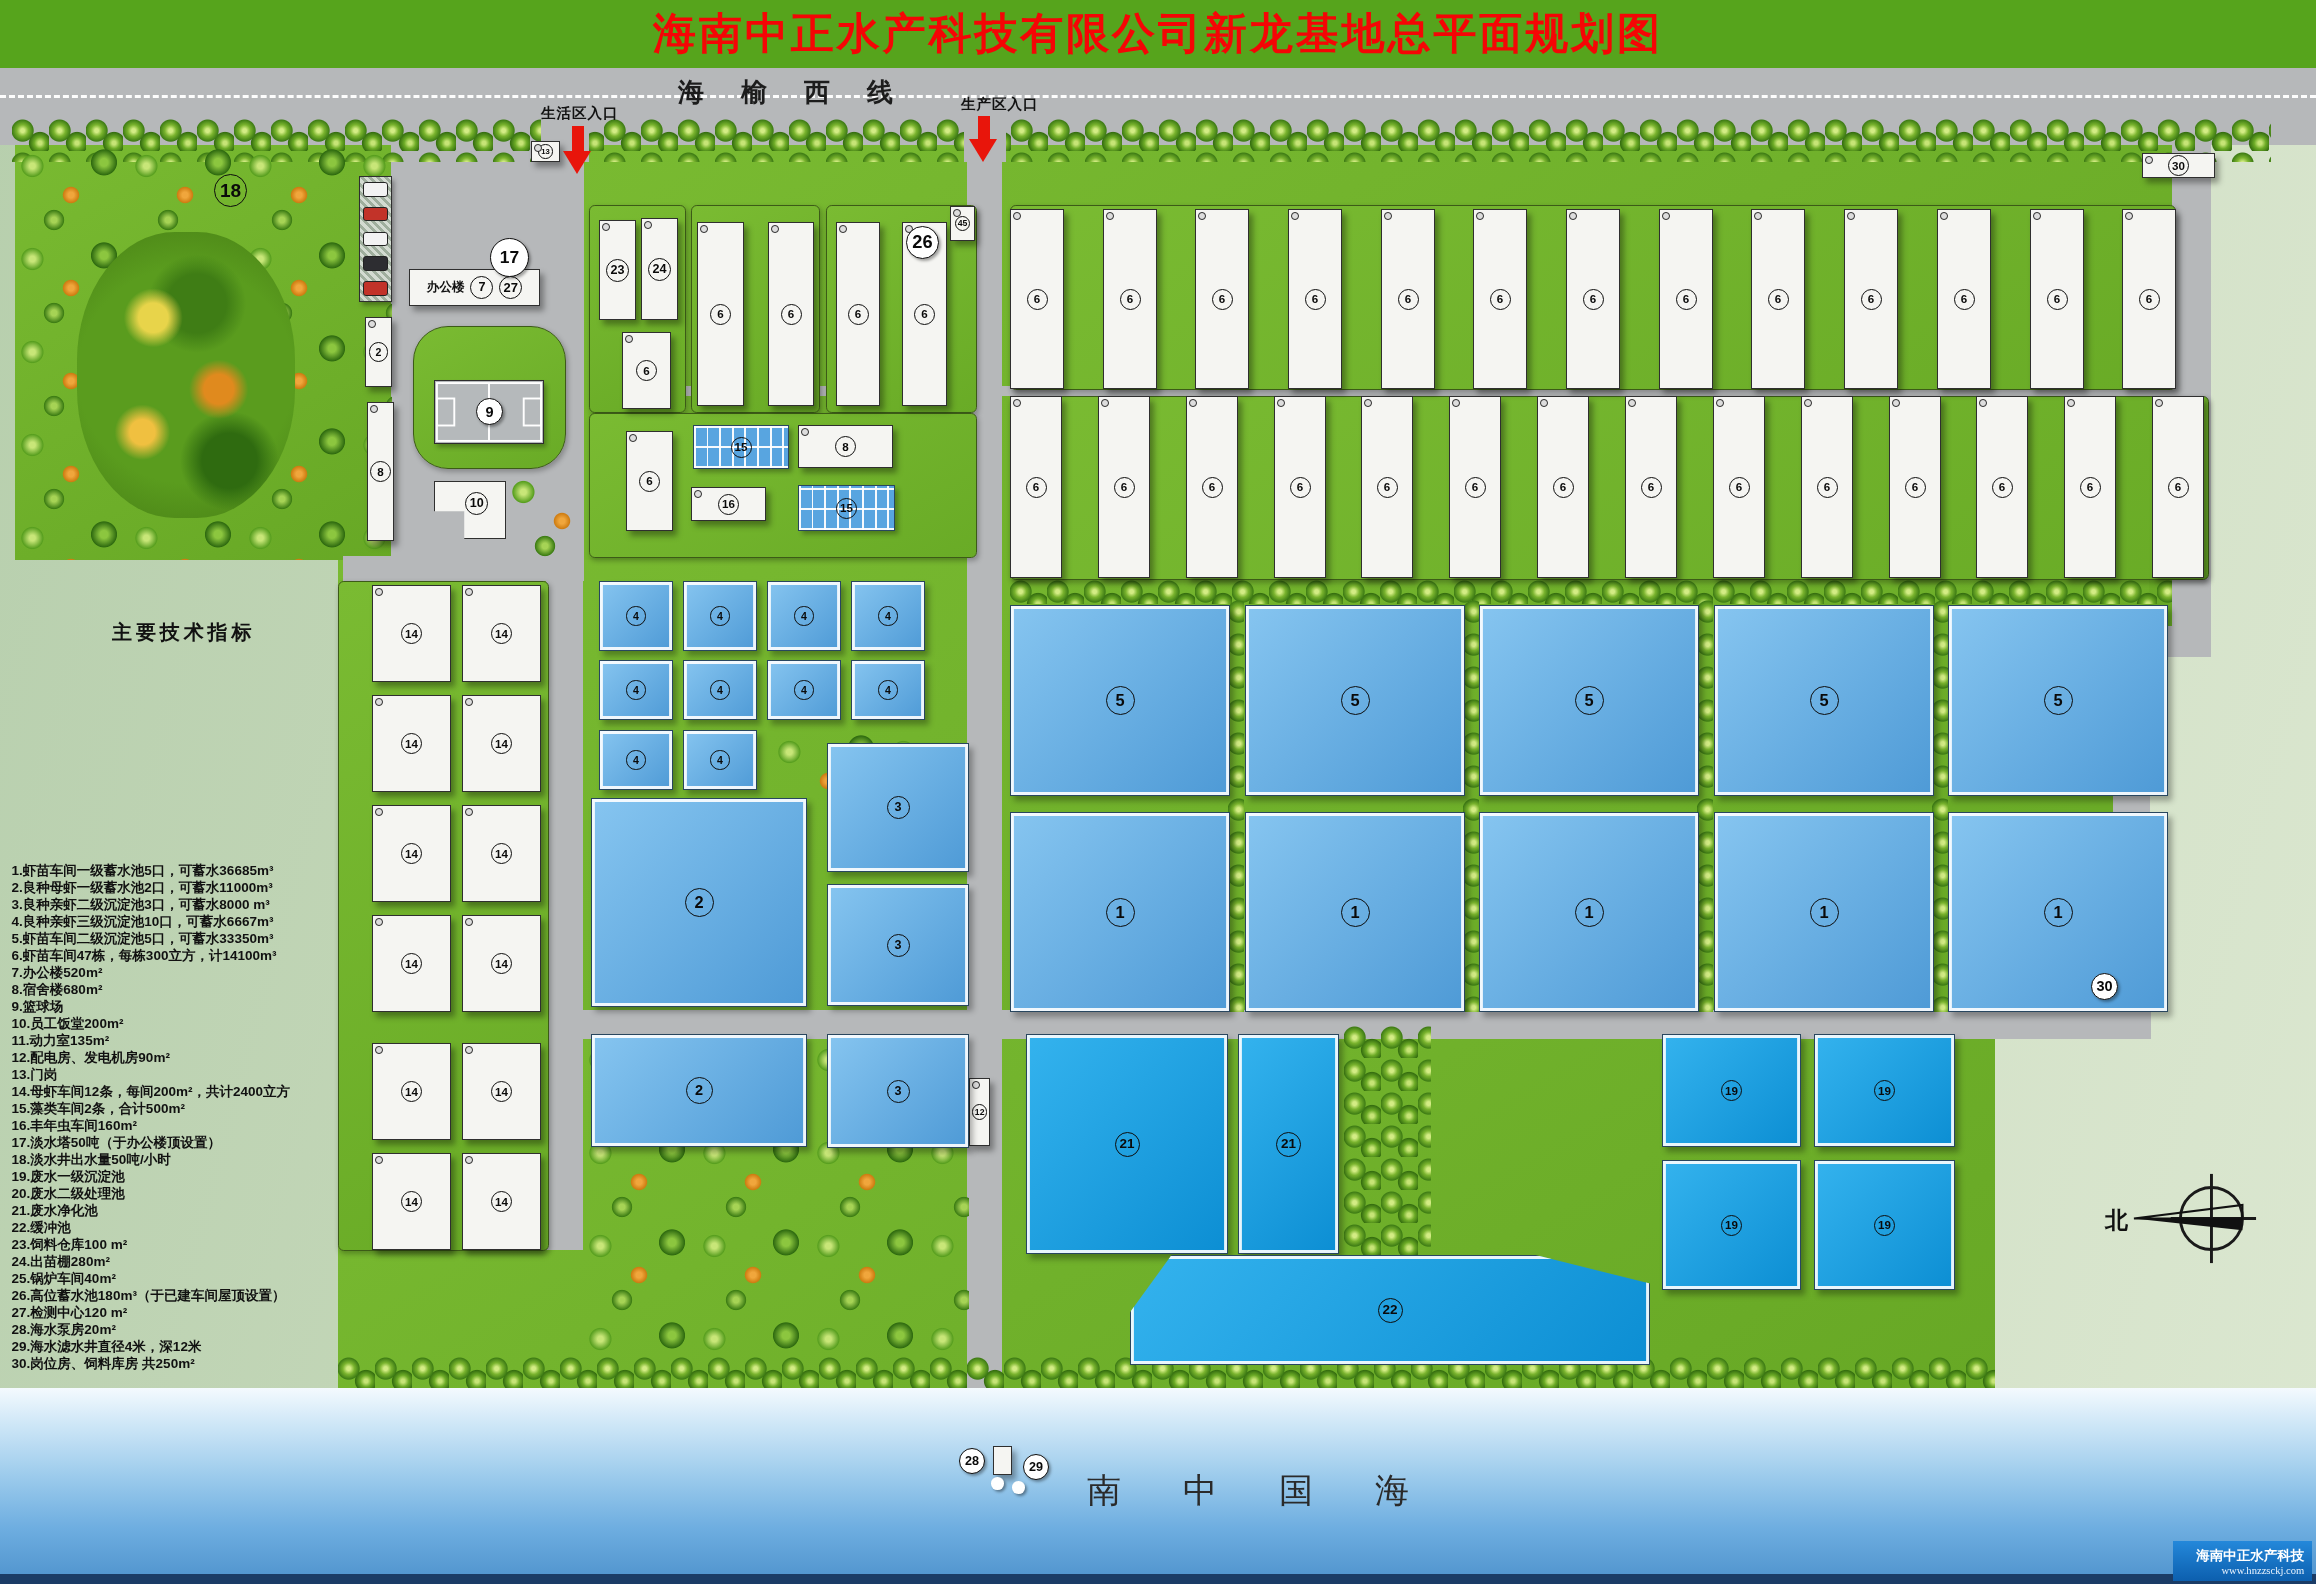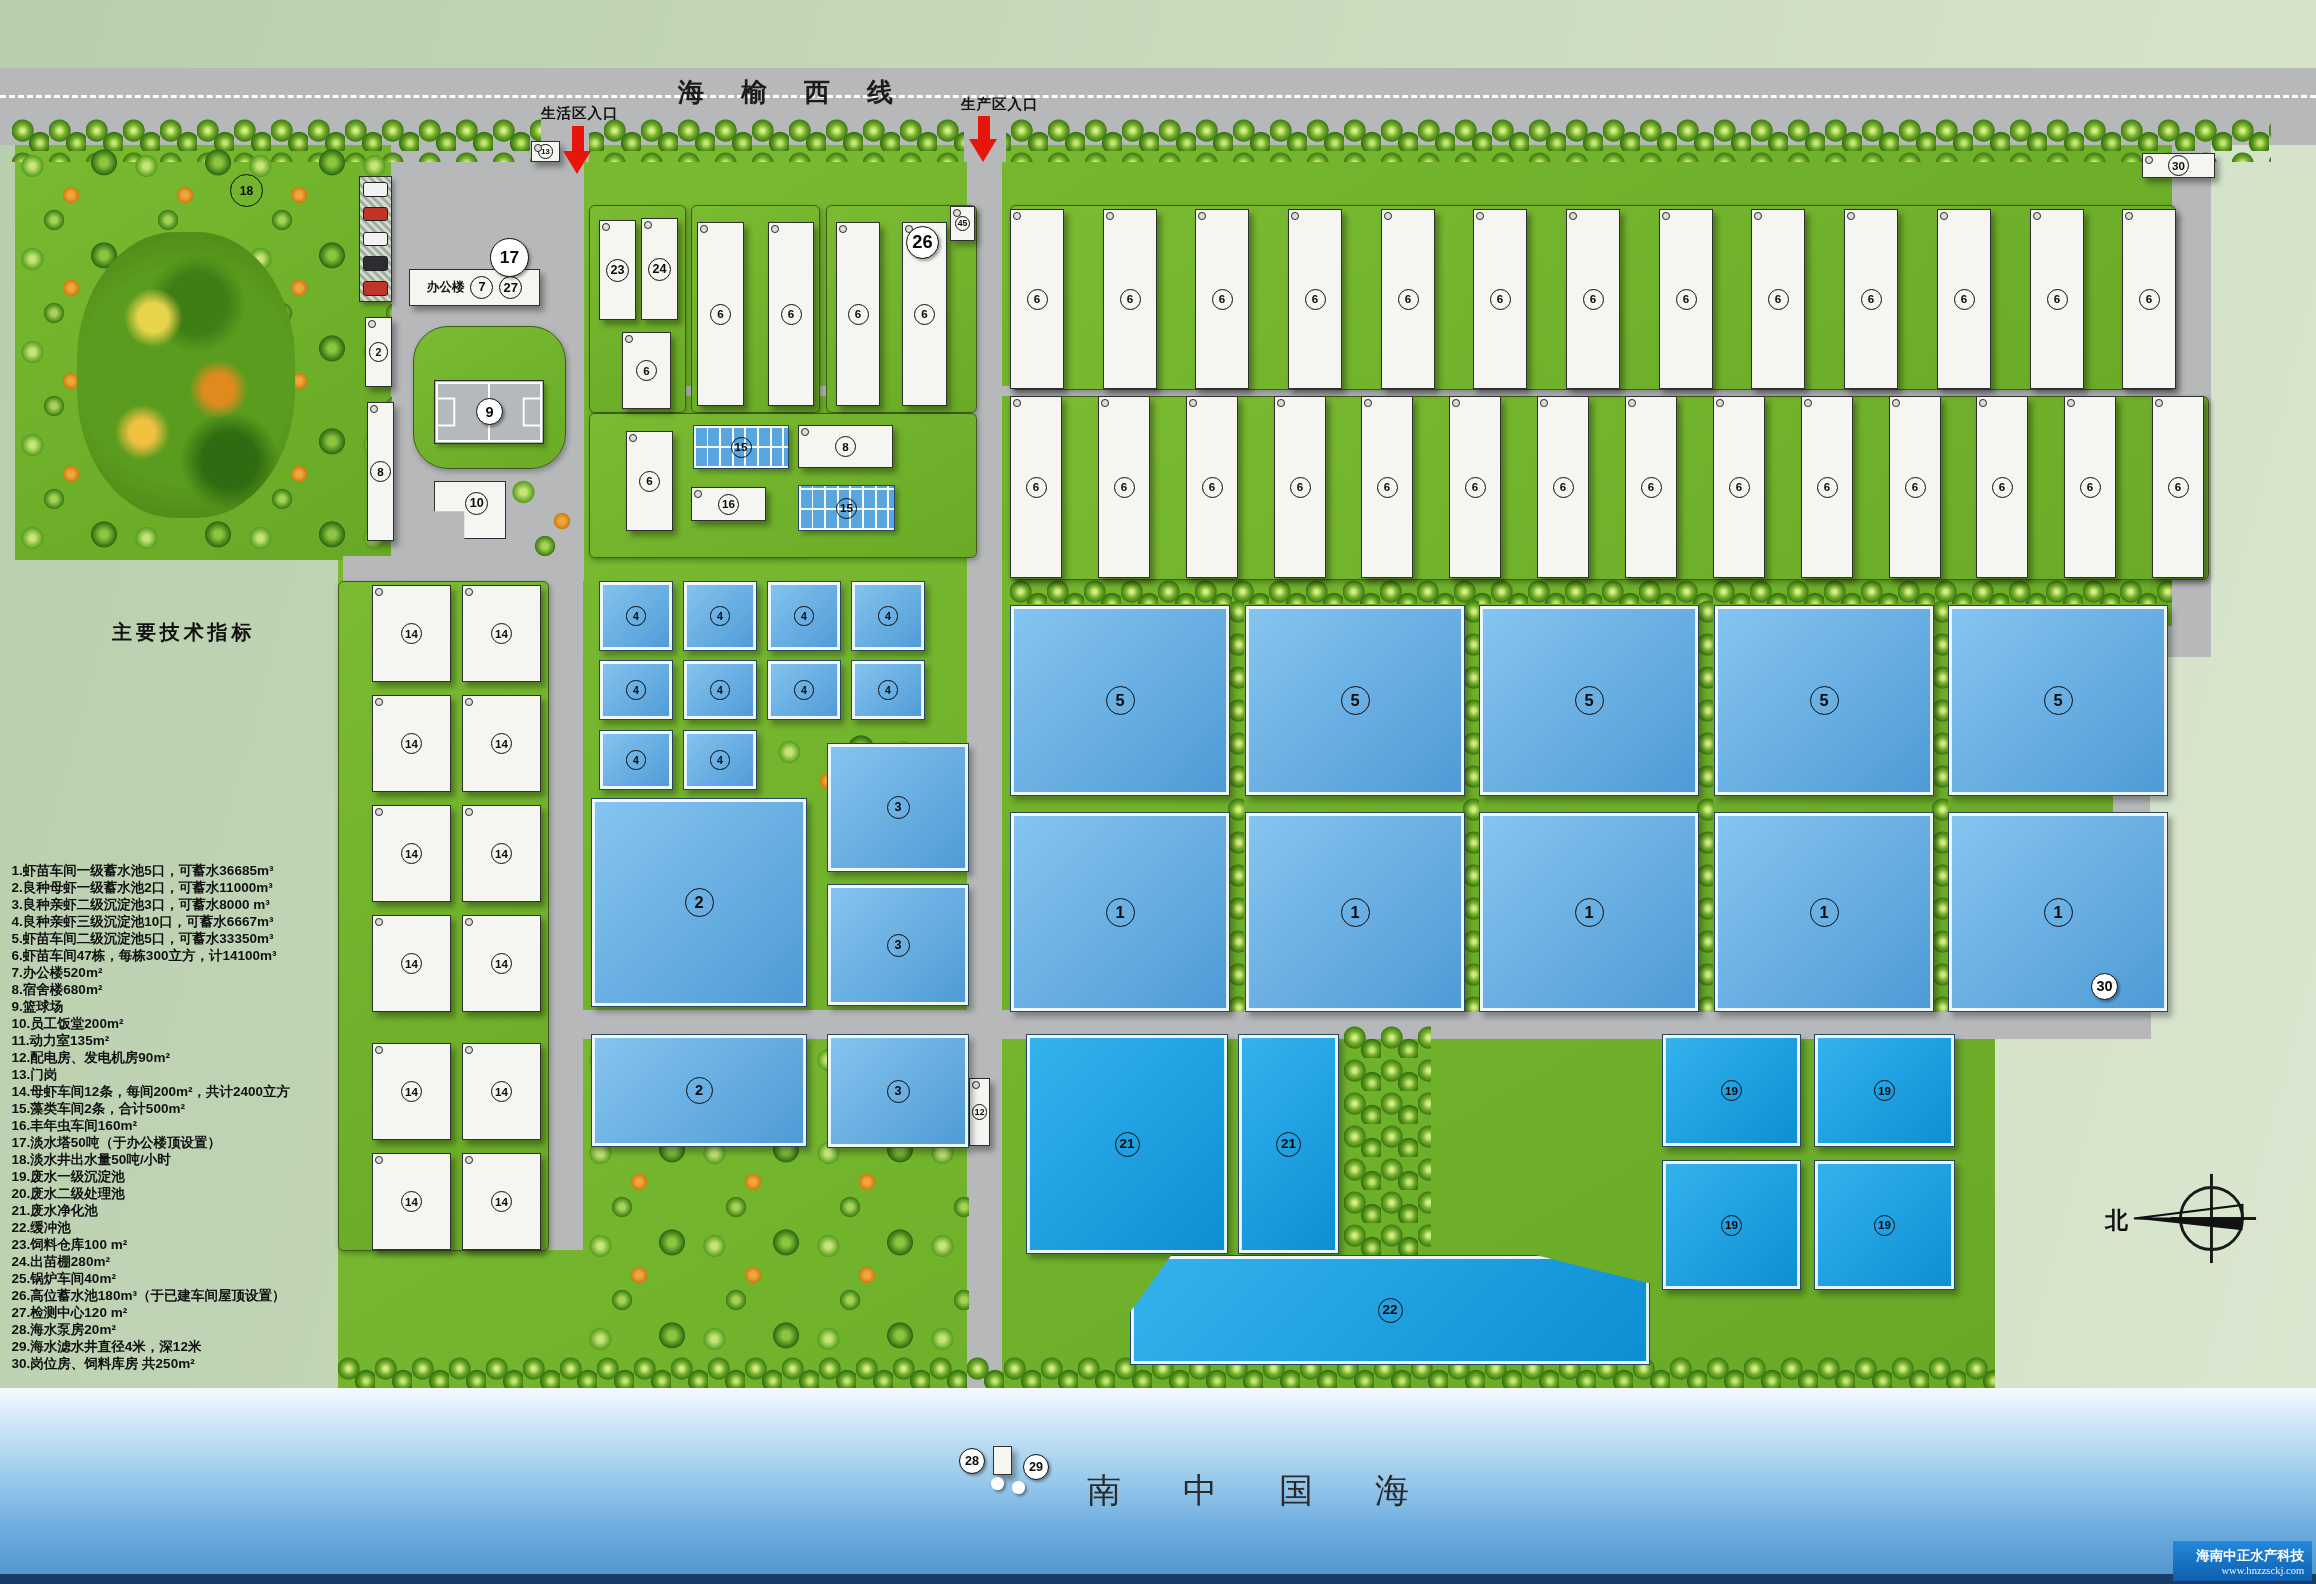--- a/index.html
+++ b/index.html
@@ -69,20 +69,23 @@
       radial-gradient(circle at 30% 70%,#f0c040 5%,rgba(0,0,0,0) 11%),
       radial-gradient(circle at 55% 25%,#3f7d15 12%,rgba(0,0,0,0) 20%),
       radial-gradient(circle at 70% 80%,#2f6b10 10%,rgba(0,0,0,0) 18%),
       radial-gradient(circle at 50% 50%,#5a9c1e 60%,#477e15 100%);}
 </style>
 </head>
 <body>
 
 <div id="map">
 
+  <div class="abs banner">
+    <span>海南中正水产科技有限公司新龙基地总平面规划图</span>
+  </div>
 
   <div class="abs road" style="left:0;top:68px;width:2316px;height:77px;"></div>
   <div class="abs dashline" style="left:0;top:95px;width:2316px;"></div>
   <div class="abs roadname" style="left:678px;top:75px;">海榆西线</div>
 
   <div id="layers" class="abs" style="left:0;top:0;width:2316px;height:1584px;">
       <div class="abs site" style="left: 14.5px; top: 145px; width: 377px; height: 415px;"></div>
       <div class="abs site" style="left: 583px; top: 145px; width: 1628px; height: 512px;"></div>
       <div class="abs site" style="left: 338px; top: 560px; width: 1811px; height: 475px;"></div>
       <div class="abs site" style="left: 338px; top: 1035px; width: 1657px; height: 355px;"></div>
@@ -380,21 +383,21 @@
       </div>
       <div class="abs grid15" style="left: 693px; top: 425px; width: 94px; height: 42px;">
         <span class="circ" style="width: 21px; height: 21px; font-size: 11.6px; flex: 0 0 auto;">15</span>
       </div>
       <div class="abs grid15" style="left: 798px; top: 485px; width: 95px; height: 44px;">
         <span class="circ" style="width: 21px; height: 21px; font-size: 11.6px; flex: 0 0 auto;">15</span>
       </div>
       <div class="abs pond vivid" style="left: 1130px; top: 1255px; width: 518px; height: 108px; clip-path: polygon(8% 0px, 78% 0px, 100% 26%, 100% 100%, 0px 100%, 0px 52%);">
         <span class="circ" style="width: 25px; height: 25px; font-size: 13.5px; flex: 0 0 auto;">22</span>
       </div>
-      <div class="abs circ" style="left: 230px; top: 174px; width: 33px; height: 33px; font-size: 12px;">18</div>
+      <div class="abs circ" style="left: 214px; top: 174px; width: 33px; height: 33px; font-size: 19px;">18</div>
       <div class="abs circ wh" style="left: 906px; top: 226px; width: 33px; height: 33px; font-size: 18.3px;">26</div>
       <div class="abs circ wh" style="left: 2091px; top: 973px; width: 27px; height: 27px; font-size: 14.5px;">30</div>
     </div>
 
   <div class="abs flower" style="left:77px;top:232px;width:218px;height:286px;"></div>
 
   <div class="abs carpark" style="left:359px;top:176px;width:31px;height:124px;">
     <div class="car" style="background:#f2f2f2;"></div>
     <div class="car" style="background:#c23329;"></div>
     <div class="car" style="background:#f2f2f2;"></div>

